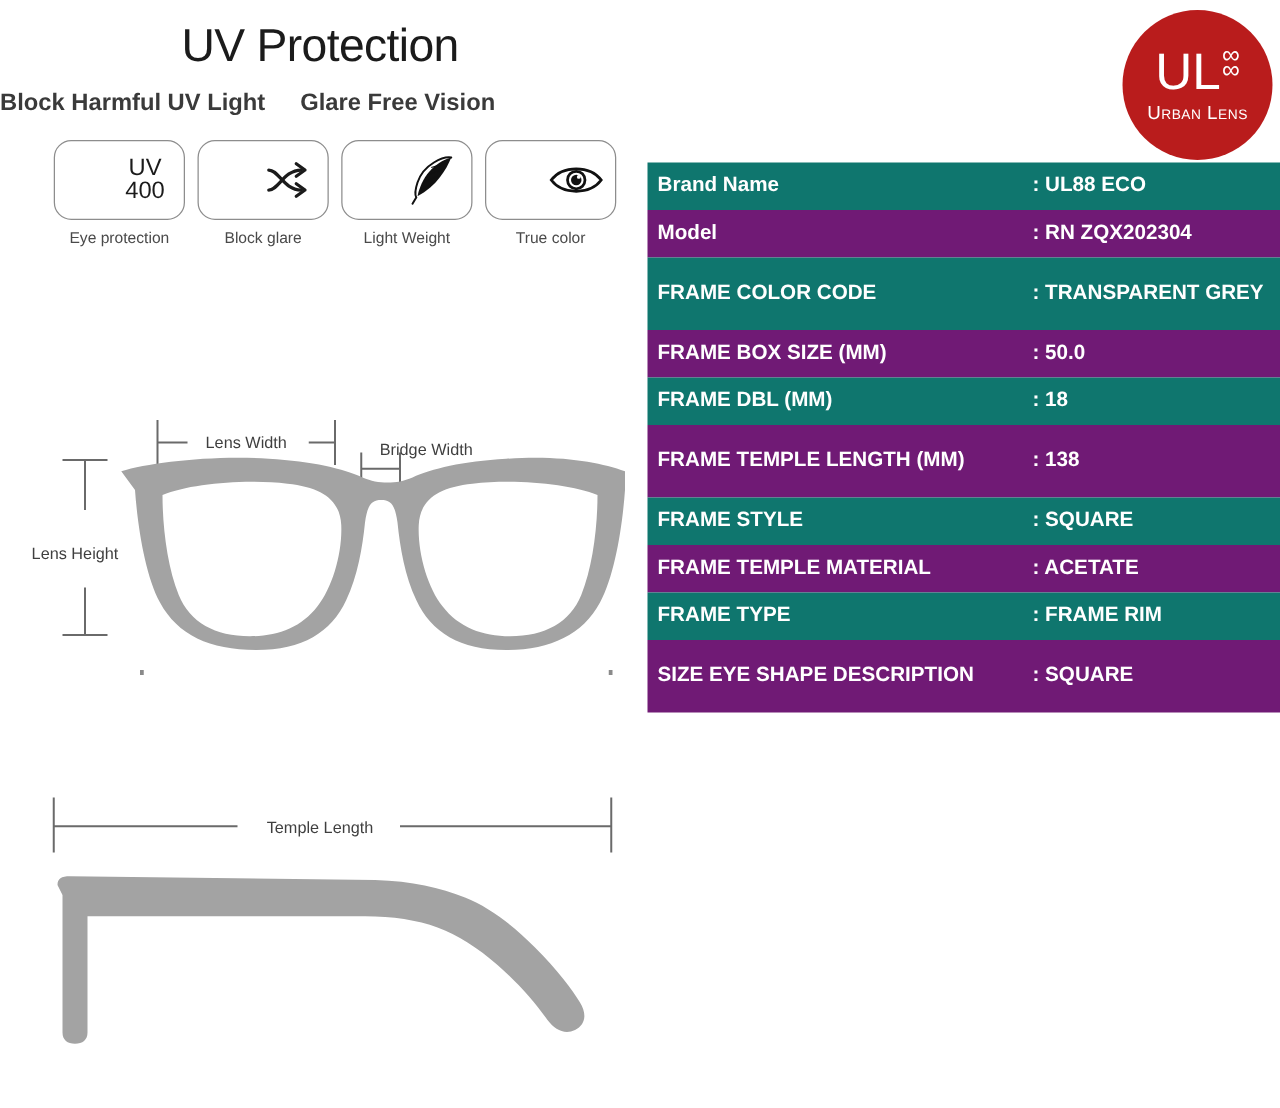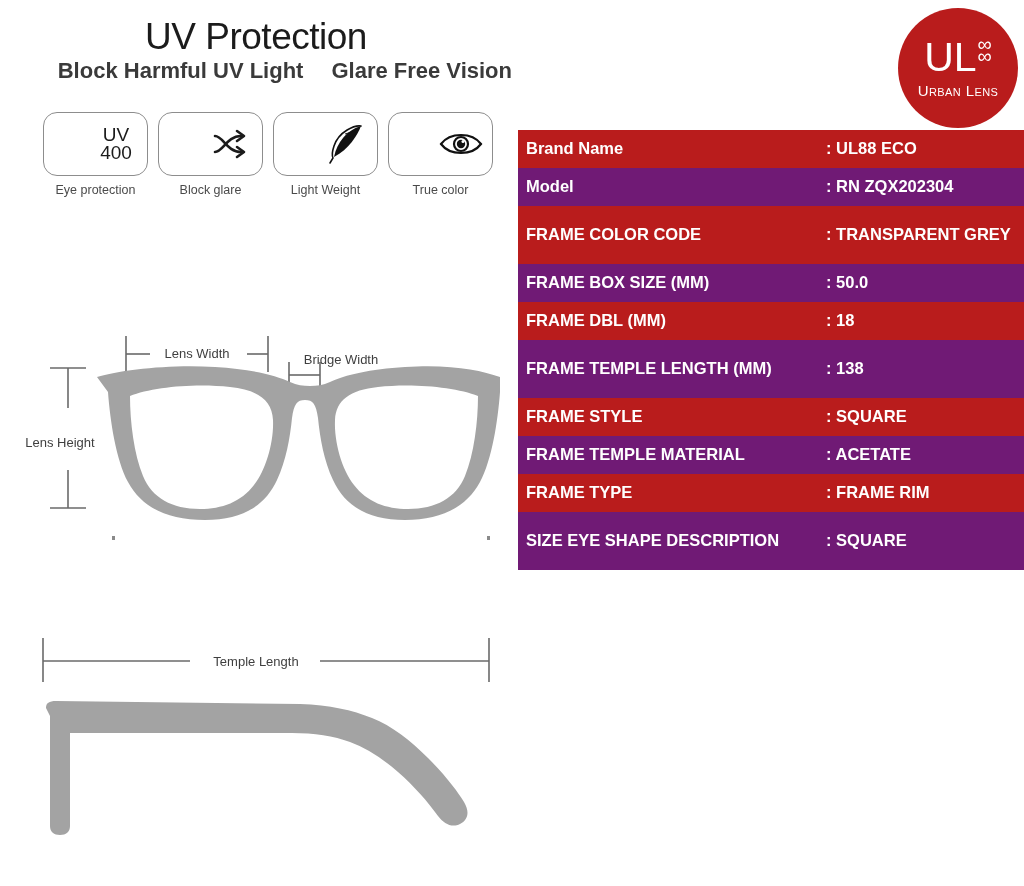--- a/index.html
+++ b/index.html
@@ -30,22 +30,22 @@
     margin-top:4px;font-variant:small-caps;font-weight:400;
   }
 
   
   .uv-header{position:absolute;top:4px;left:0;width:512px;text-align:center;}
   .uv-title{
     font-size:37px;color:#1b1b1b;font-weight:400;letter-spacing:-0.5px;
     margin:12px 0 0 0;
   }
   .uv-sub{
-    display:flex;justify-content:flex-end;gap:28px;
-    font-size:22px;font-weight:bold;color:#3a3a3a;
+    display:flex;justify-content:flex-start;gap:28px;
+    font-size:19px;font-weight:bold;color:#3a3a3a;margin-top:14px;
   }
 
   
   .features{
     position:absolute;top:112px;left:48px;width:440px;
     display:flex;justify-content:space-between;
   }
   .feature{width:95px;display:flex;flex-direction:column;align-items:center;}
   .feat-box{
     width:62px;height:62px;border:1.6px solid #8d8d8d;border-radius:14px;
@@ -60,21 +60,21 @@
   .diagram-front{position:absolute;top:330px;left:0;width:512px;height:230px;}
   .diagram-temple{position:absolute;top:630px;left:0;width:512px;height:235px;}
   .dim-label{font-size:13px;fill:#3f3f3f;font-family:"Liberation Sans",sans-serif;}
 
   
   .spec-table{
     position:absolute;top:130px;left:518px;width:506px;
     z-index:1;
   }
   .spec-row{display:flex;align-items:center;min-height:38px;}
-  .spec-row.dark{background:#b91c1c;}
+  .spec-row.dark{background:#0f766e;}
   .spec-row.light{background:#701a75;}
   .spec-row.tall{min-height:58px;}
   .spec-key{
     flex:0 0 300px;padding:7px 0 7px 8px;
     color:#ffffff;font-size:16.5px;font-weight:bold;line-height:1.18;
   }
   .spec-val{
     flex:1;padding:7px 8px 7px 0;
     color:#ffffff;font-size:16.5px;font-weight:bold;line-height:1.18;
   }

